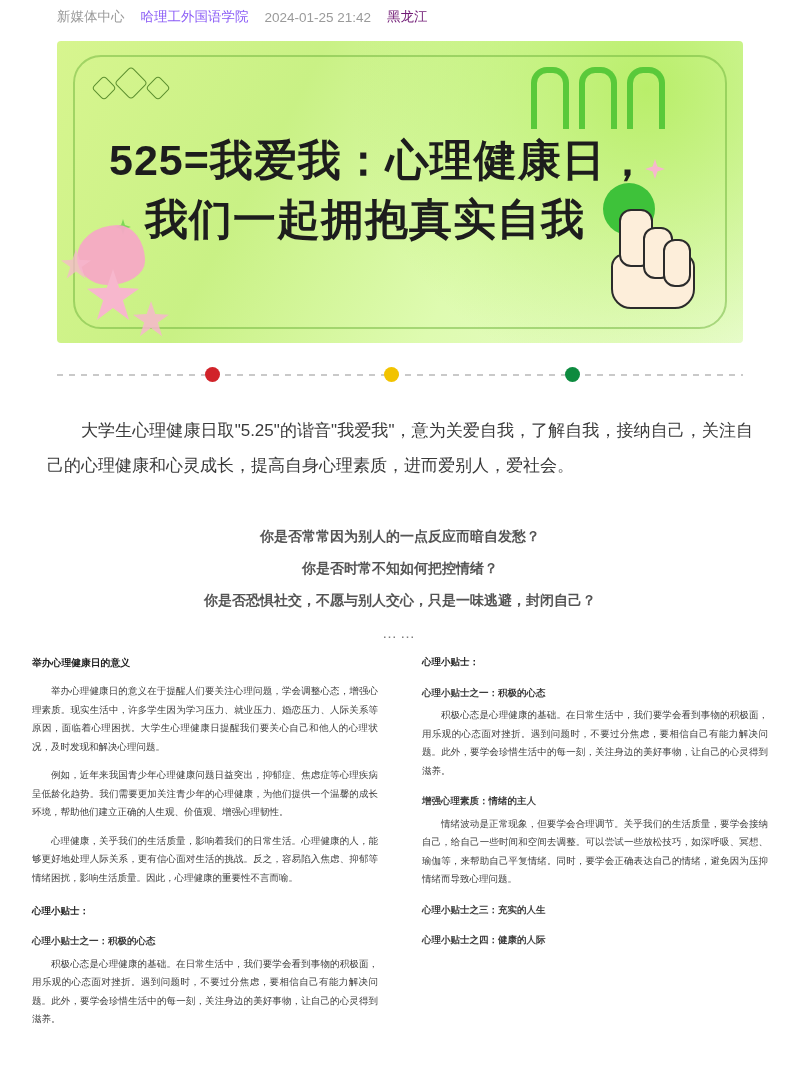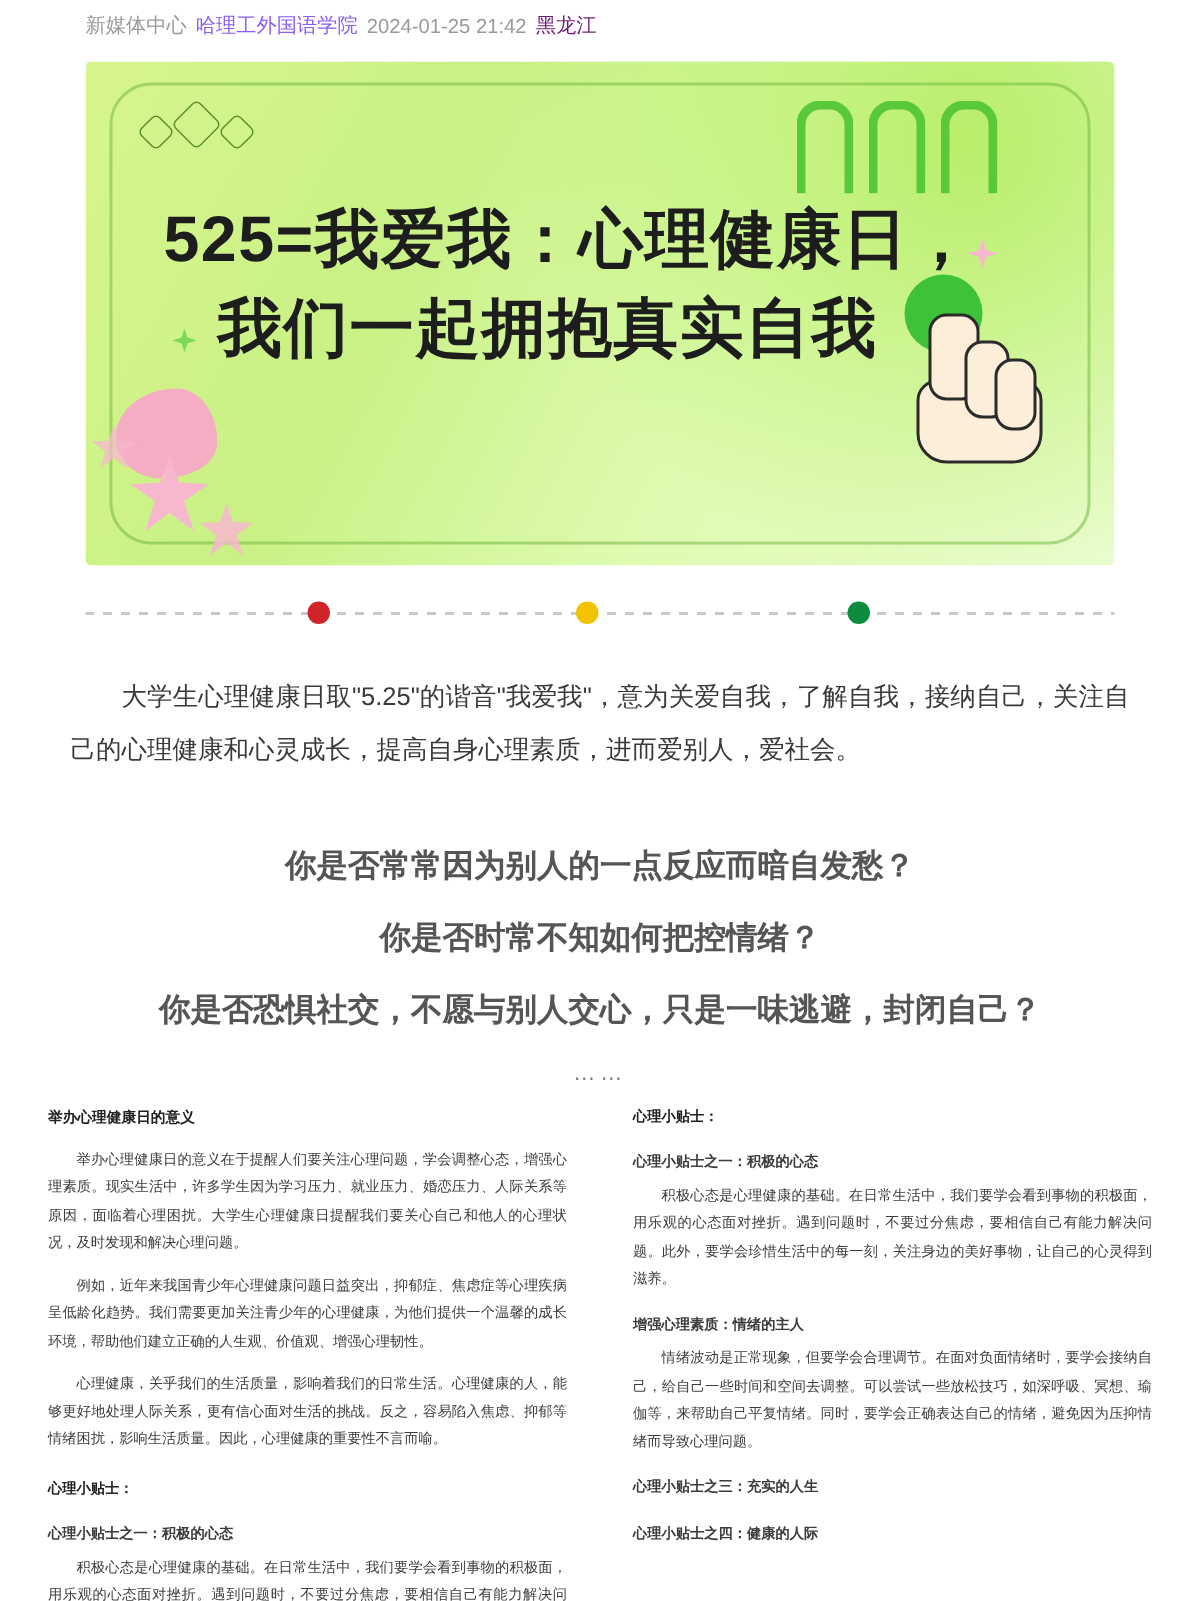--- a/index.html
+++ b/index.html
@@ -19,41 +19,41 @@
     width: 800px;
     min-height: 1067px;
     background: #ffffff;
     overflow: hidden;
   }
 
   
   .meta-bar {
     display: flex;
     align-items: center;
-    gap: 6px;
+    gap: 16px;
     padding: 8px 0 4px 57px;
     font-size: 13.5px;
     color: #9a9a9a;
     white-space: nowrap;
   }
   .meta-bar .account {
     color: #8b5cf6;
   }
   .meta-bar .region {
     color: #701a75;
   }
 
   
   .hero-wrap {
     margin: 11px 57px 0 57px;
     position: relative;
   }
   .hero {
     position: relative;
-    height: 336px;
+    height: 302px;
     border-radius: 4px;
     overflow: hidden;
     background:
       radial-gradient(circle at 86% 16%, #b9ee6a 0%, rgba(185,238,106,0) 46%),
       linear-gradient(118deg, #d7f58f 0%, #c9f185 32%, #defbb0 62%, #ebfdd2 100%);
   }
   
   .hero-frame {
     position: absolute;
     left: 16px; top: 14px; right: 16px; bottom: 14px;
@@ -197,21 +197,21 @@
     color: #3a3a3a;
     text-align: justify;
     text-indent: 2em;
   }
 
   
   .questions {
     margin: 36px 0 0 0;
     text-align: center;
     color: #555;
-    font-size: 21px;
+    font-size: 14px;
     line-height: 2.3;
     font-weight: 700;
   }
   .questions .q { display: block; }
   .ellipsis {
     text-align: center;
     color: #7b7b7b;
     font-size: 15px;
     letter-spacing: 3px;
     margin-top: 8px;
@@ -338,20 +338,20 @@
       <p class="tip-head">心理小贴士之一：积极的心态</p>
       <p>积极心态是心理健康的基础。在日常生活中，我们要学会看到事物的积极面，用乐观的心态面对挫折。遇到问题时，不要过分焦虑，要相信自己有能力解决问题。此外，要学会珍惜生活中的每一刻，关注身边的美好事物，让自己的心灵得到滋养。</p>
 
     </div>
 
     <div class="col">
       <h4 style="margin-top:0">心理小贴士：</h4>
       <p class="tip-head">心理小贴士之一：积极的心态</p>
       <p>积极心态是心理健康的基础。在日常生活中，我们要学会看到事物的积极面，用乐观的心态面对挫折。遇到问题时，不要过分焦虑，要相信自己有能力解决问题。此外，要学会珍惜生活中的每一刻，关注身边的美好事物，让自己的心灵得到滋养。</p>
       <p class="tip-head">增强心理素质：情绪的主人</p>
-      <p>情绪波动是正常现象，但要学会合理调节。在面对负面情绪时，要学会接纳自己，给自己一些时间和空间去调整。可以尝试一些放松技巧，如深呼吸、冥想、瑜伽等，来帮助自己平复情绪。同时，要学会正确表达自己的情绪，避免因为压抑情绪而导致心理问题。</p>
+      <p>情绪波动是正常现象，但要学会合理调节。关乎我们的生活质量，要学会接纳自己，给自己一些时间和空间去调整。可以尝试一些放松技巧，如深呼吸、冥想、瑜伽等，来帮助自己平复情绪。同时，要学会正确表达自己的情绪，避免因为压抑情绪而导致心理问题。</p>
       <p class="tip-head">心理小贴士之三：充实的人生</p>
       <p class="tip-head">心理小贴士之四：健康的人际</p>
 
     </div>
 
   </div>
 </div>
 
 </body></html>

